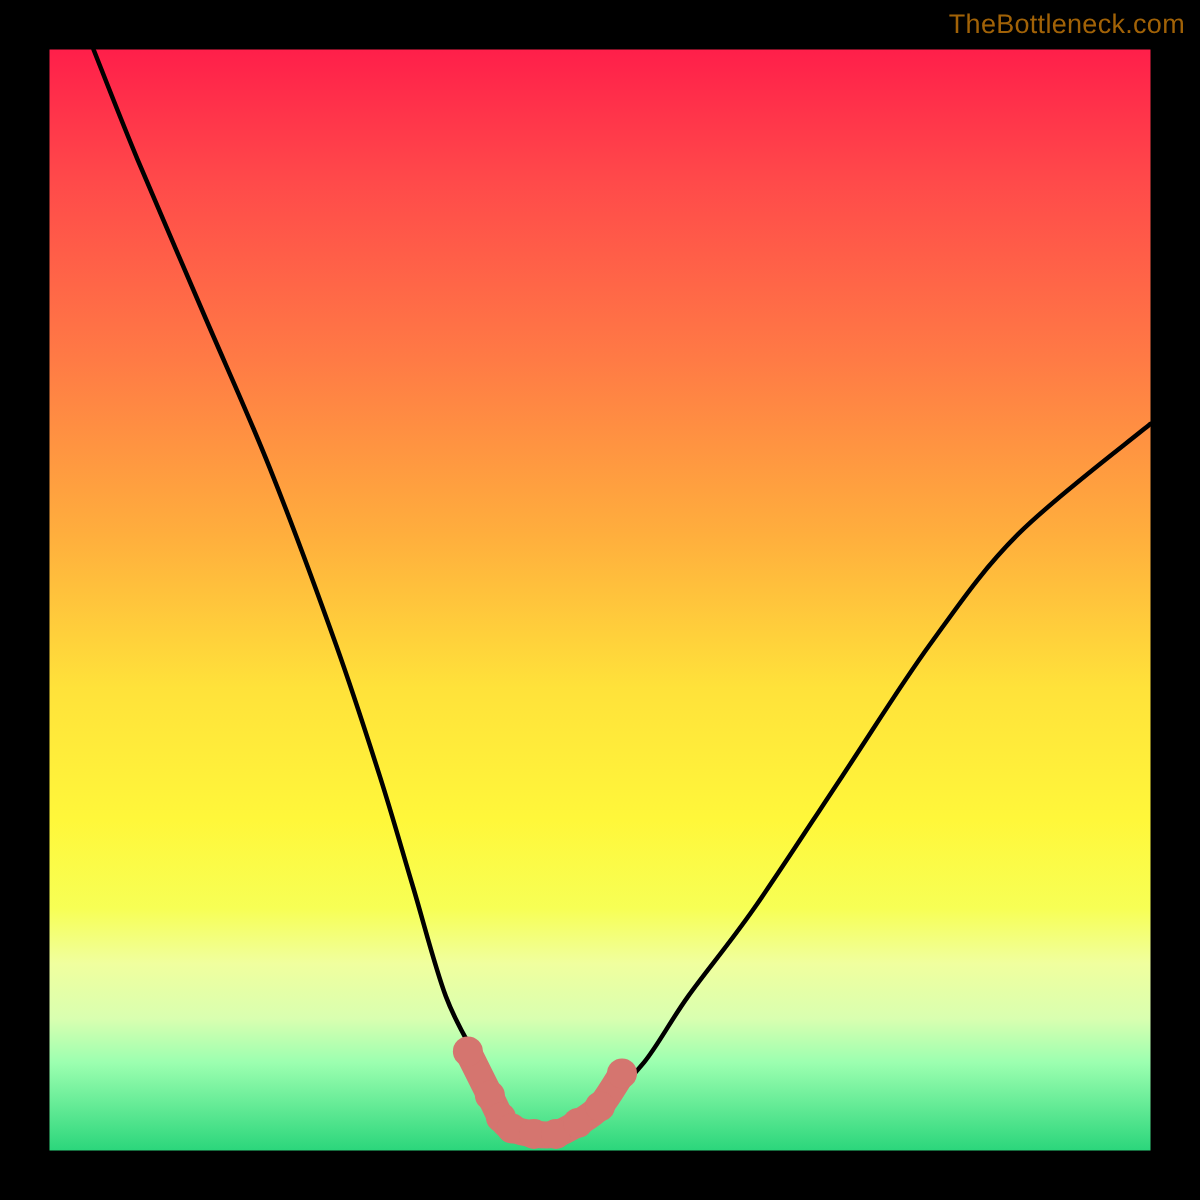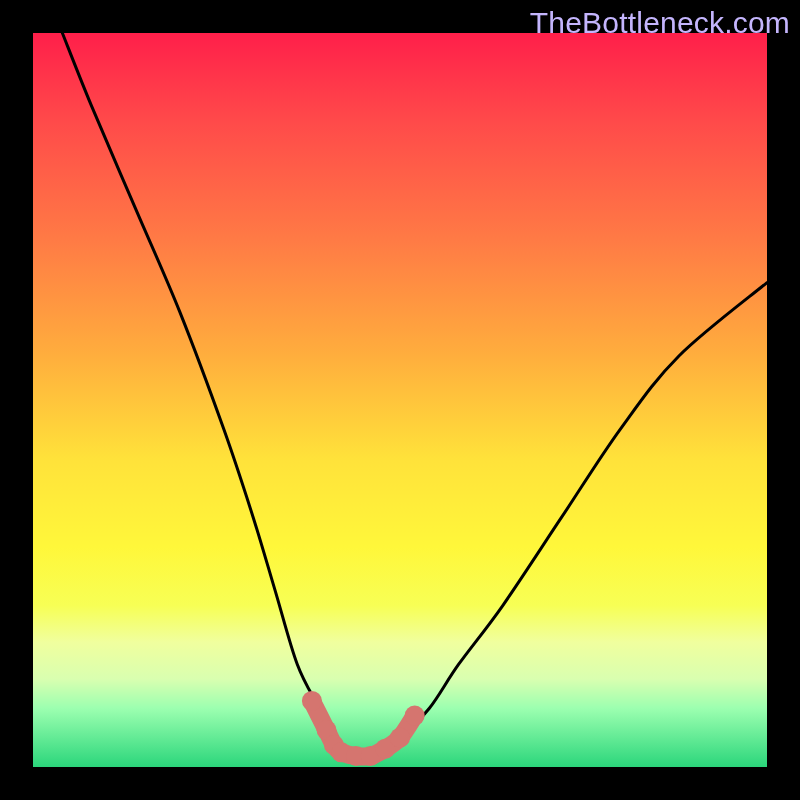--- a/index.html
+++ b/index.html
@@ -36,22 +36,22 @@
       #f0ff9e 83%,
       #d9ffb0 88%,
       #9cffb0 92%,
       #2bd67b 100%
     );
   }
   .watermark {
     position: absolute;
     top: 6px;
     right: 10px;
-    color: #c4b5fd;
-    font-size: 30px;
+    color: #a16207;
+    font-size: 18px;
     font-weight: 500;
     letter-spacing: 0.2px;
     font-family: Arial, Helvetica, sans-serif;
   }
   svg.curve {
     position: absolute;
     left: 0;
     top: 0;
     width: 734px;
     height: 734px;

